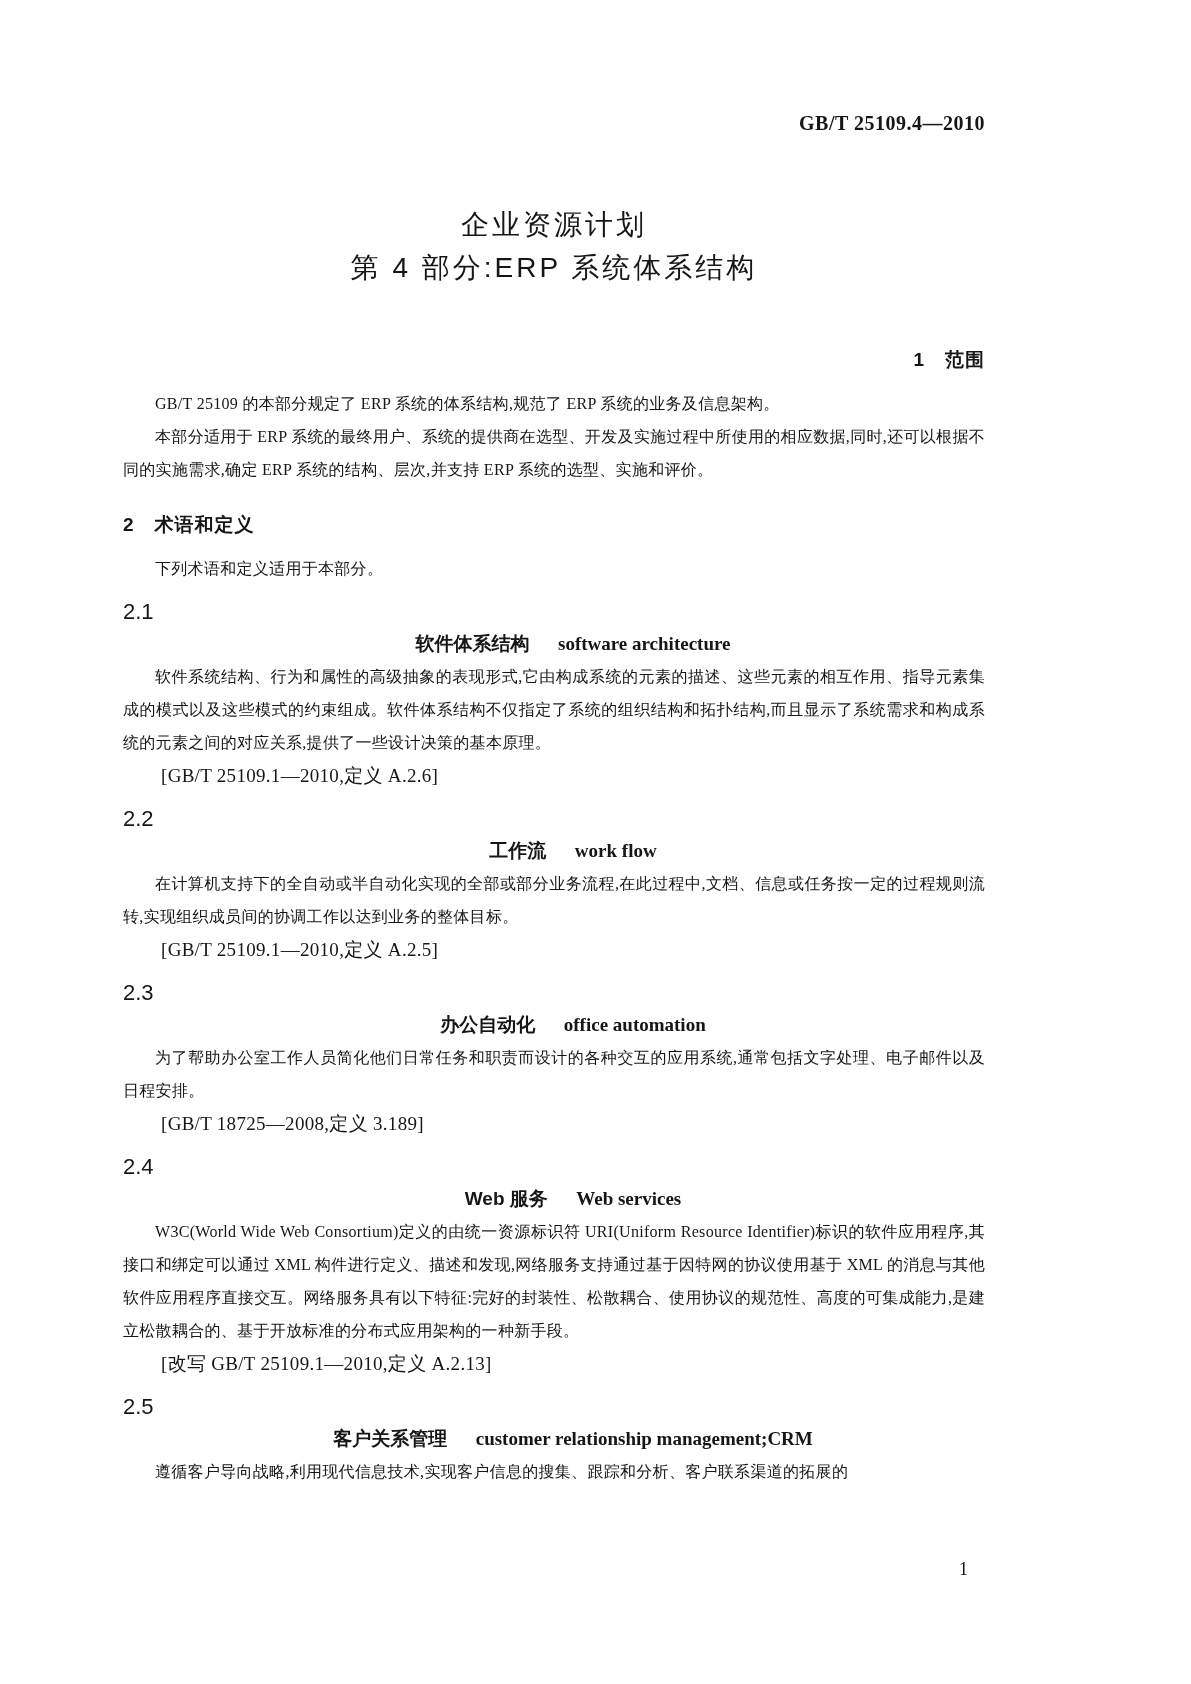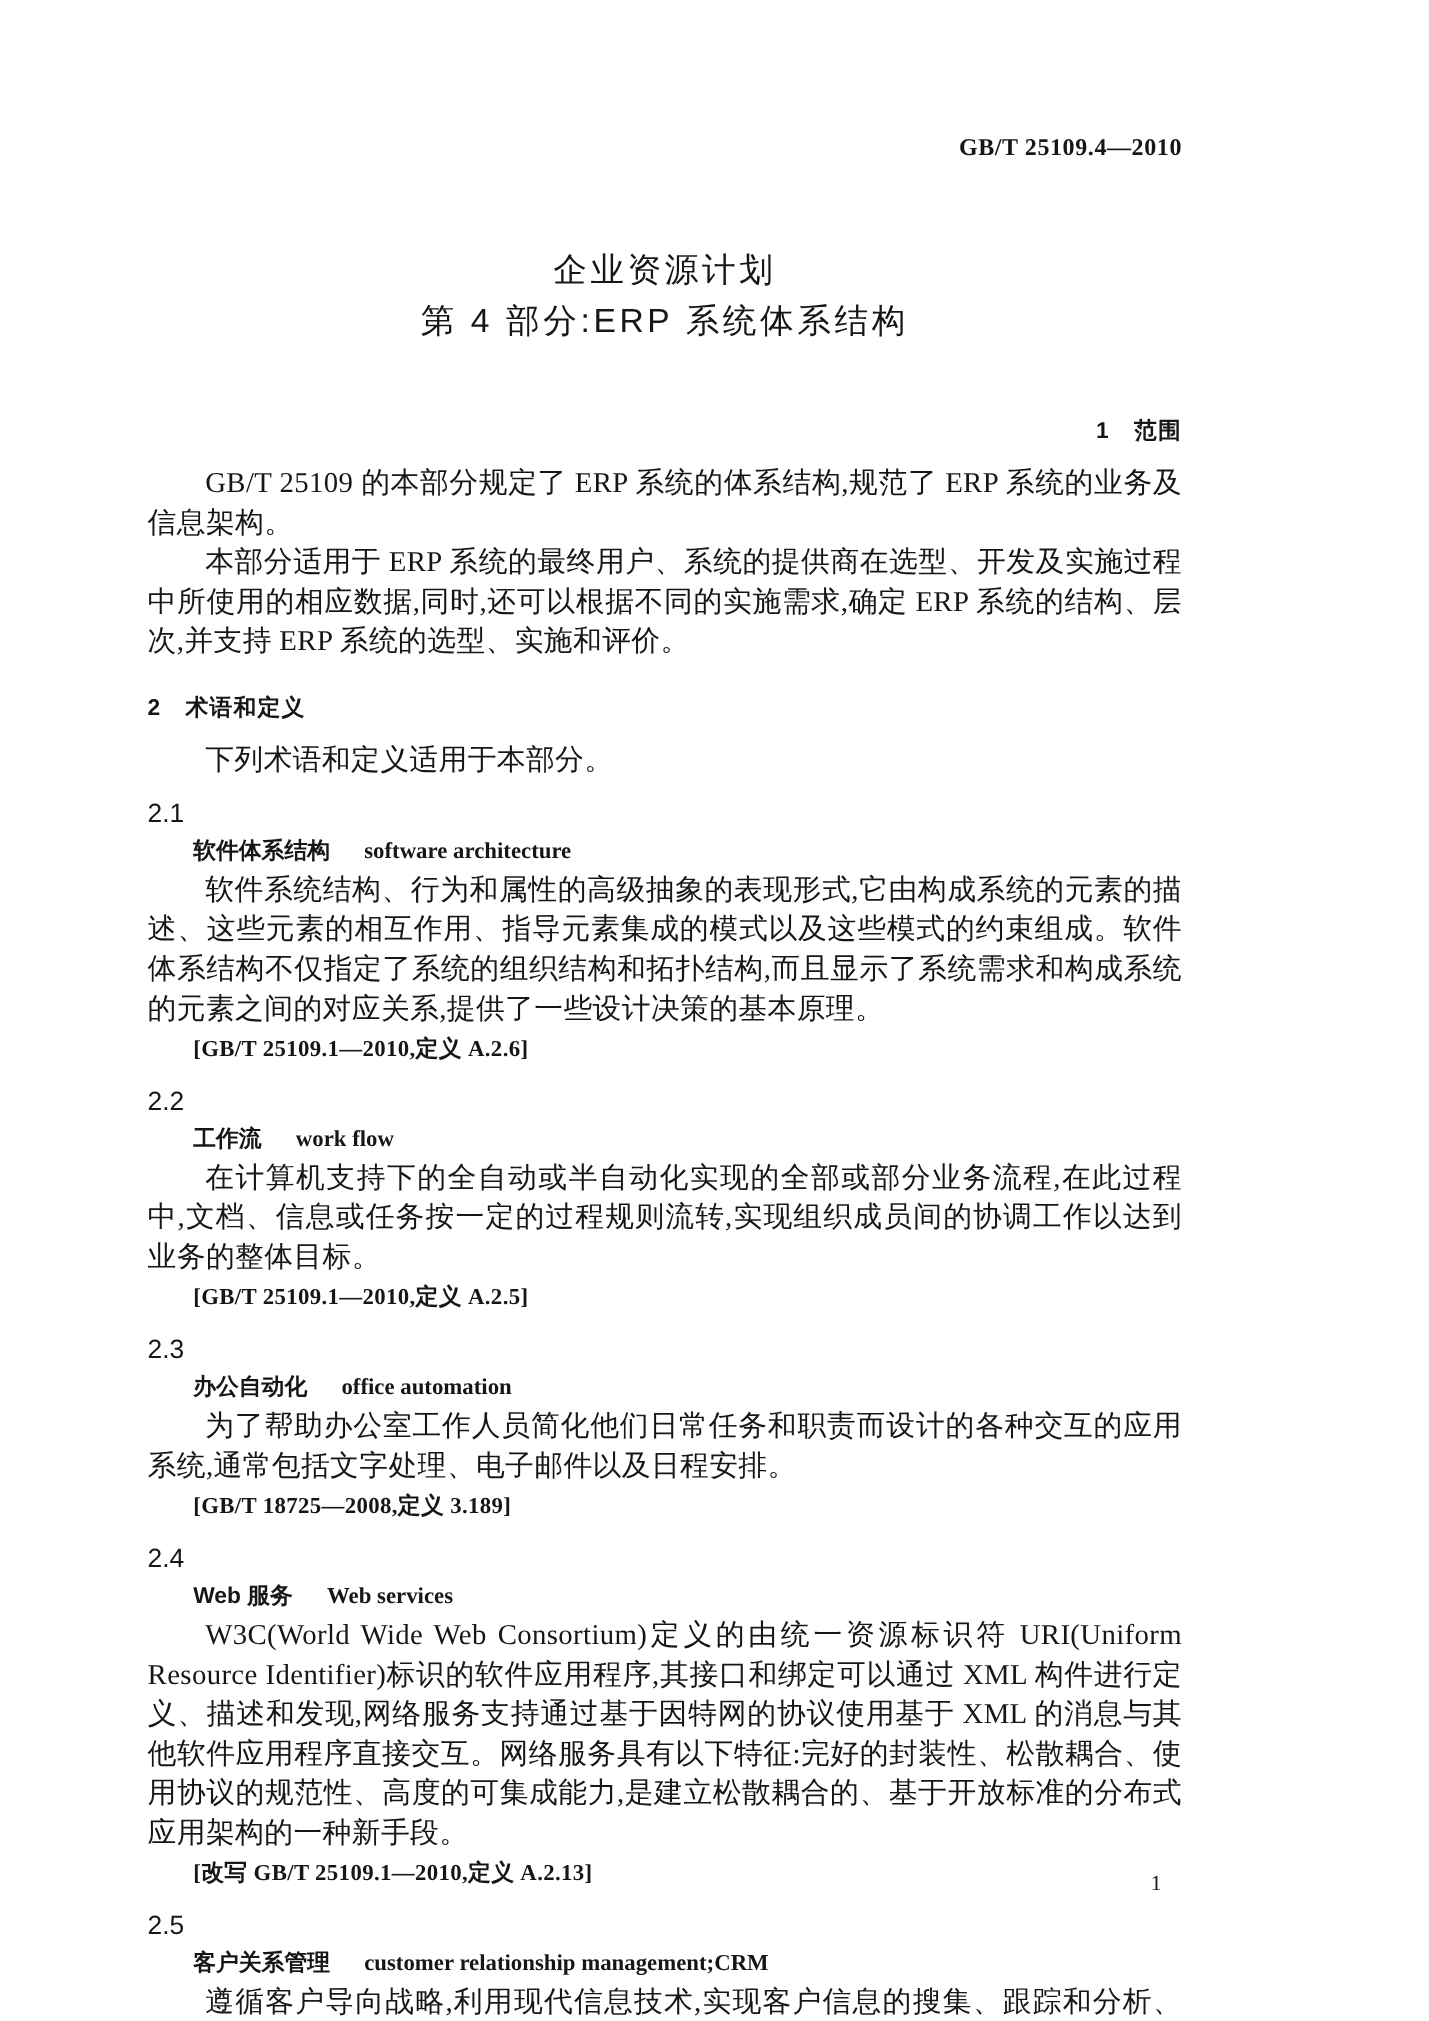--- a/index.html
+++ b/index.html
@@ -38,47 +38,47 @@
     line-height: 26px;
     letter-spacing: 1px;
     margin-top: 26px;
     margin-bottom: 14px;
   }
   .section-heading.first {
     margin-top: 58px;
     text-align: right;
   }
   .para {
-    font-size: 24px;
+    font-size: 16px;
     line-height: 33px;
     text-align: justify;
     text-indent: 2em;
     letter-spacing: 0.3px;
   }
   .term { }
   .term-number {
     font-family: "Liberation Sans", "DejaVu Sans", sans-serif;
     font-size: 22px;
     line-height: 30px;
     margin-top: 12px;
   }
   .term-heading {
     font-size: 19px;
     line-height: 33px;
     font-weight: bold;
     padding-left: 2em;
+    text-align: center;
   }
   .term-zh { font-family: "Liberation Sans", "DejaVu Sans", sans-serif; }
   .term-en { font-family: "Liberation Serif", "DejaVu Serif", serif; margin-left: 1.5em; }
   .source {
     font-size: 19px;
     line-height: 33px;
     padding-left: 2em;
     letter-spacing: 0.3px;
-    font-weight: bold;
   }
   .page-number {
     position: absolute;
     right: 223px;
     bottom: 104px;
     font-size: 18px;
   }
 </style>
 </head>
 <body>

